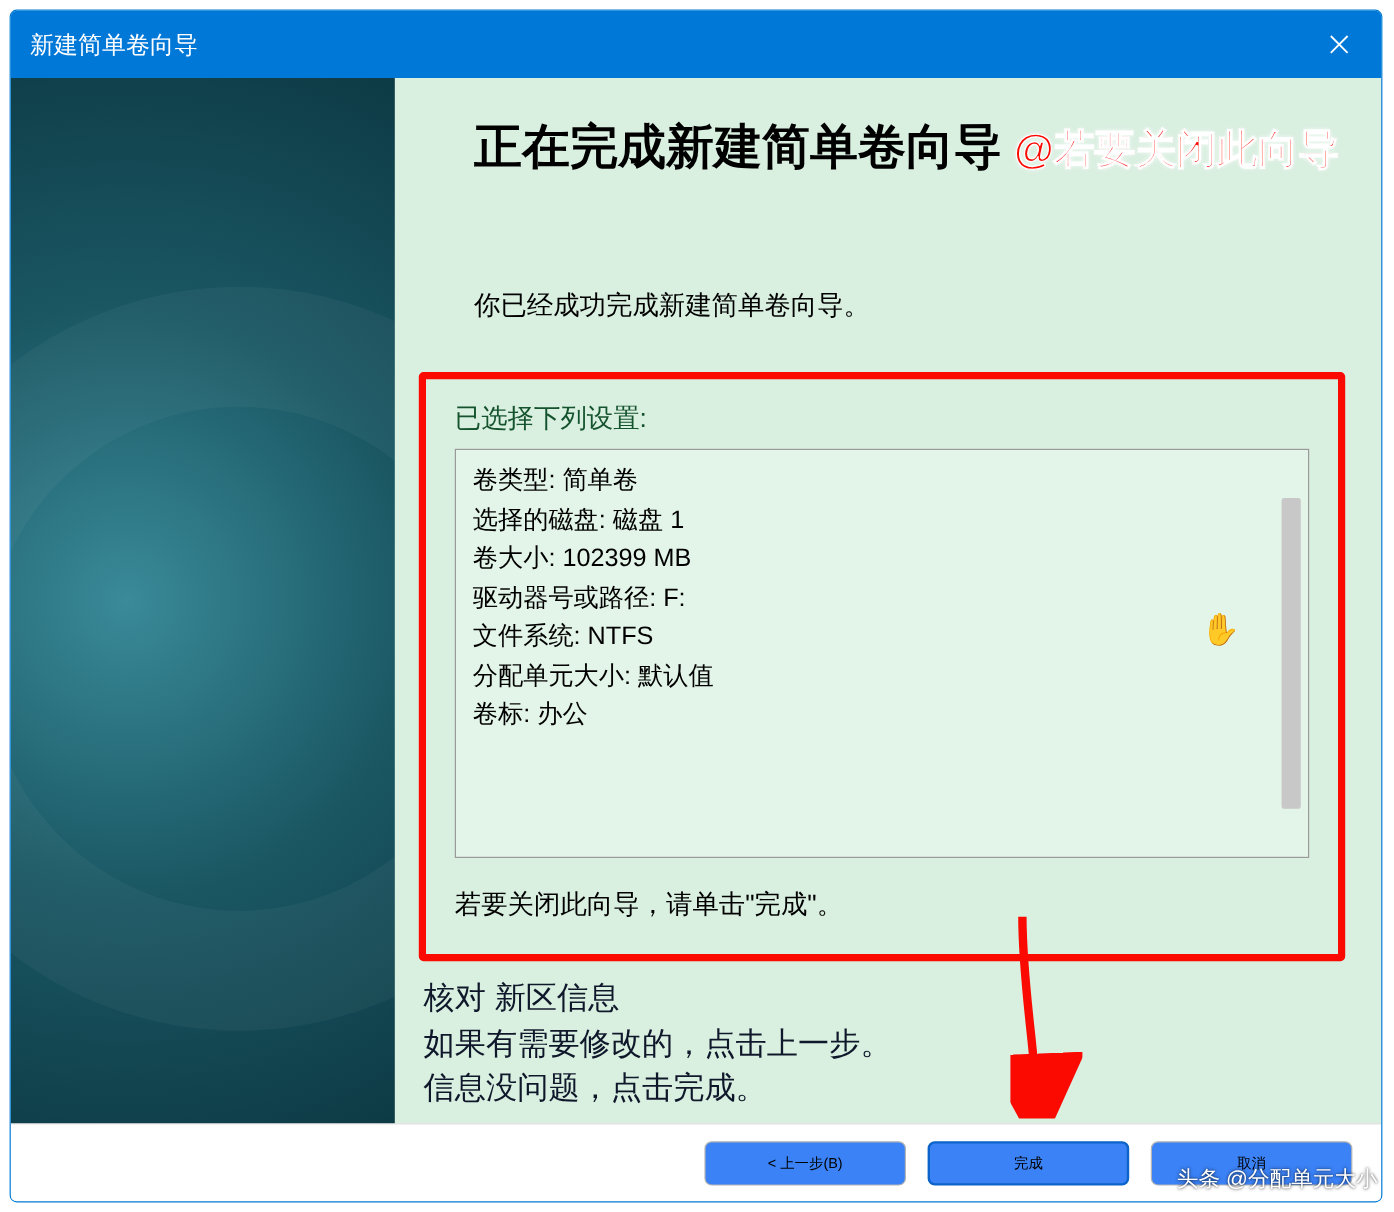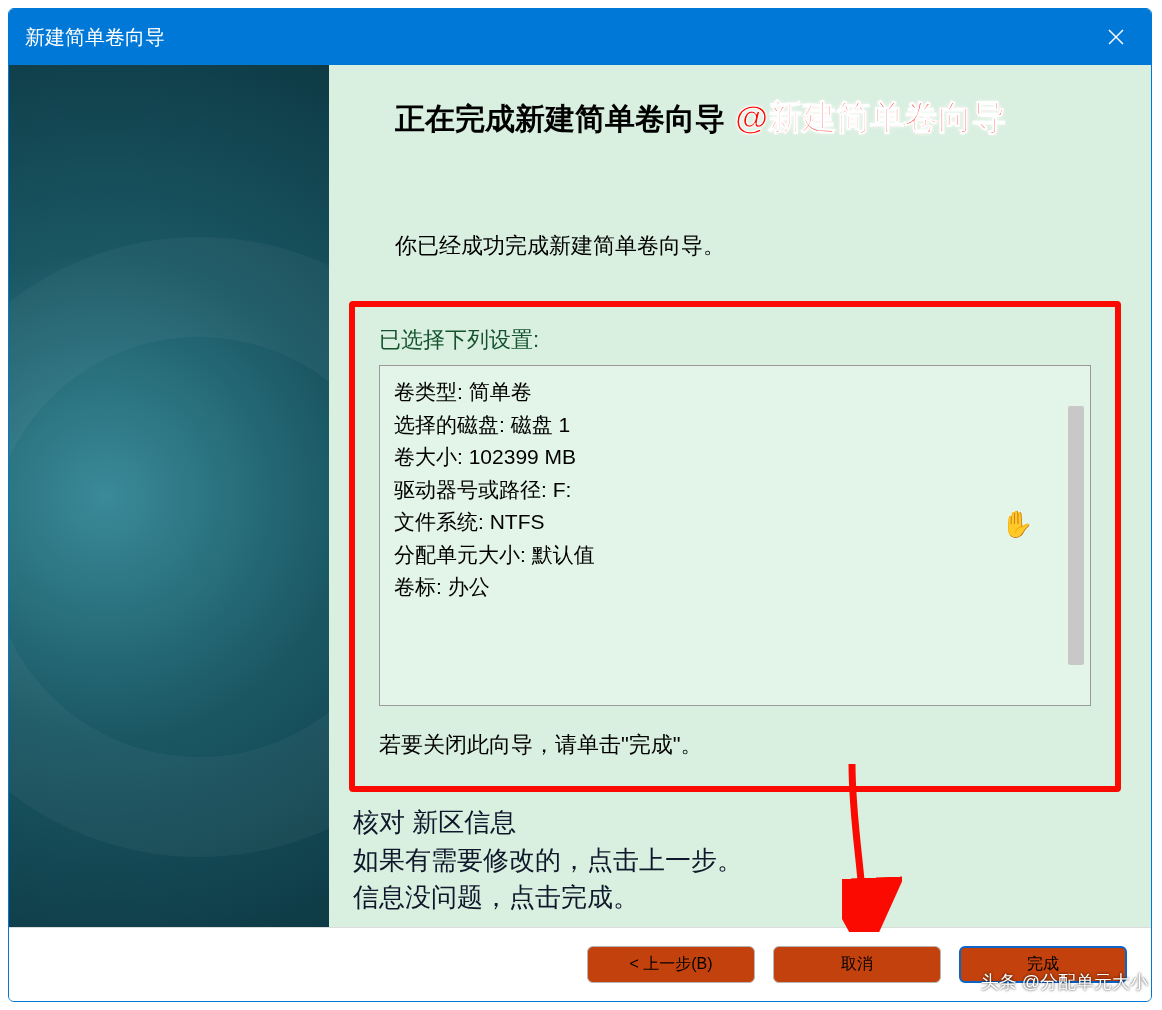--- a/index.html
+++ b/index.html
@@ -68,21 +68,21 @@
   flex-direction: column;
   position: relative;
 }
 .heading-row {
   display: flex;
   align-items: baseline;
   gap: 10px;
   padding: 10px 0 30px 56px;
 }
 .heading {
-  font-size: 30px;
+  font-size: 40px;
   font-weight: 700;
   color: #000;
 }
 .watermark-title {
   font-size: 34px;
   font-weight: 900;
   color: #fa0a00;
   -webkit-text-stroke: 1px #ffffff;
   text-shadow: 0 0 4px rgba(255,255,255,0.9);
 }
@@ -152,24 +152,24 @@
   display: flex;
   justify-content: flex-end;
   align-items: center;
   gap: 18px;
   padding: 0 24px;
   border-top: 1px solid #dcdcdc;
 }
 .btn {
   min-width: 168px;
   height: 37px;
-  background: #c2410c;
+  background: #3b82f6;
   border: 1px solid #b5b5b5;
   border-radius: 6px;
-  font-size: 16px;
+  font-size: 12px;
   color: #000;
   cursor: pointer;
   display: flex;
   align-items: center;
   justify-content: center;
   font-family: inherit;
 }
 .btn.primary {
   border: 2px solid #0c63c9;
 }
@@ -208,21 +208,21 @@
     </div>
   </div>
 
   <div class="body">
     <div class="side-graphic"></div>
 
     <div class="main">
 
       <div class="heading-row">
         <span class="heading">正在完成新建简单卷向导</span>
-        <span class="watermark-title">@新建简单卷向导</span>
+        <span class="watermark-title">@若要关闭此向导</span>
       </div>
 
       <div class="success-text">你已经成功完成新建简单卷向导。</div>
 
       <div class="red-box">
         <div class="settings-label">已选择下列设置:</div>
         <div class="settings-box">
           <div class="settings-list">
             <div>卷类型: 简单卷</div>
             <div>选择的磁盘: 磁盘 1</div>
@@ -245,22 +245,22 @@
         <div>信息没问题，点击完成。</div>
       </div>
 
       <span class="cursor-hand">✋</span>
 
     </div>
   </div>
 
   <div class="footer">
     <button class="btn">&lt; 上一步(B)</button>
+    <button class="btn primary">完成</button>
     <button class="btn">取消</button>
-    <button class="btn primary">完成</button>
   </div>
 
 </div>
 
 <svg class="arrow" viewBox="0 0 60 172">
   <defs>
     <marker id="ah" markerWidth="12" markerHeight="12" refX="6" refY="6" orient="auto">
       <path d="M0,0 L12,6 L0,12 Z" fill="#fa0a00"></path>
     </marker>
   </defs>

